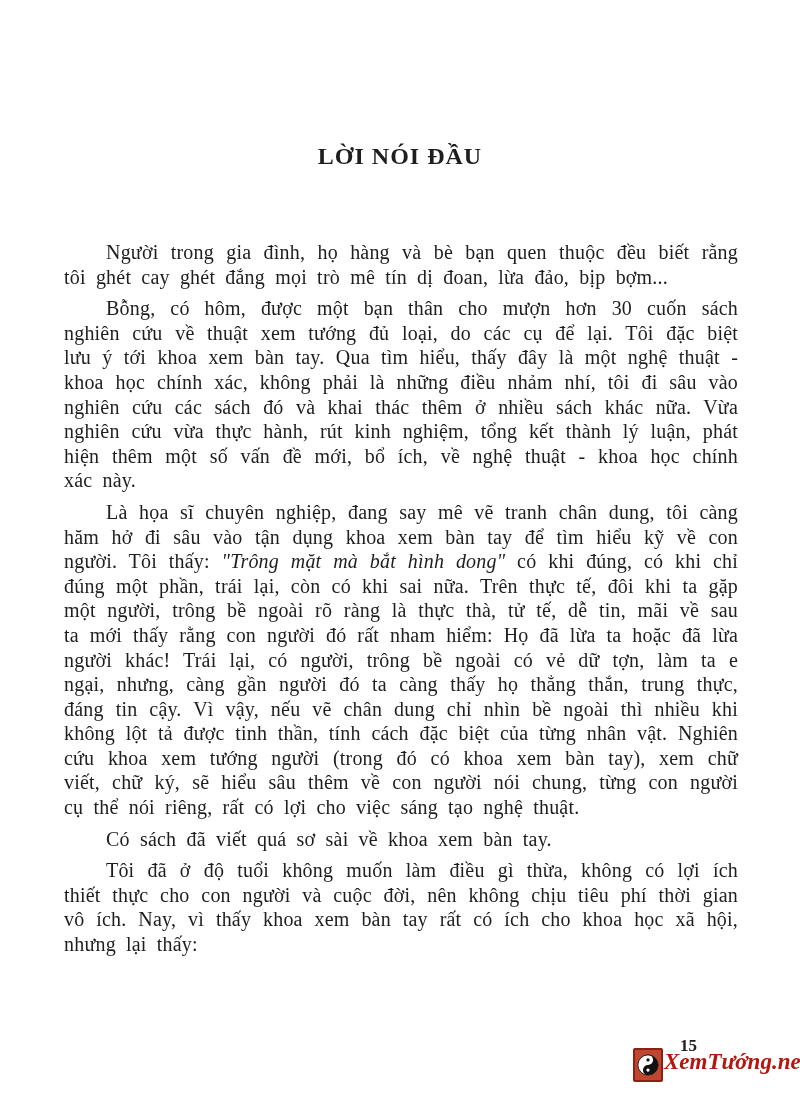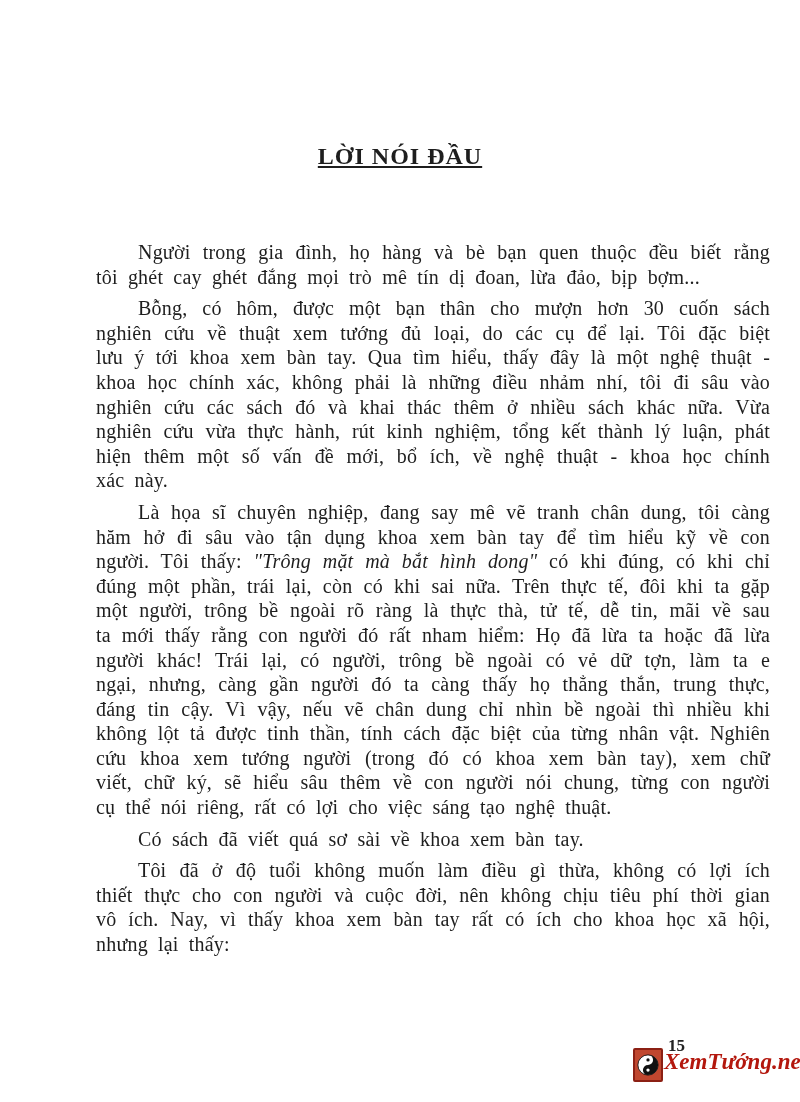--- a/index.html
+++ b/index.html
@@ -15,49 +15,47 @@
   .title {
     position: absolute;
     top: 143px;
     left: 0;
     width: 100%;
     text-align: center;
     font-size: 24px;
     font-weight: 700;
     letter-spacing: 1px;
     margin: 0;
-    text-decoration: underline;
   }
   .content {
     position: absolute;
     left: 64px;
     top: 240px;
     width: 674px;
-    margin-left: 32px;
   }
   .content p {
     margin: 0 0 7px 0;
     text-indent: 42px;
     text-align: justify;
     font-size: 20px;
     line-height: 24.6px;
     word-spacing: 5px;
     letter-spacing: 0.2px;
   }
   .content em { font-style: italic; }
   .footer {
     position: absolute;
     left: 628px;
     top: 1036px;
     width: 172px;
     height: 64px;
   }
   .page-number {
     position: absolute;
-    left: 40px;
+    left: 52px;
     top: 0;
     font-size: 17px;
     font-weight: 700;
     color: #222222;
   }
   .logo-box {
     position: absolute;
     left: 5px;
     top: 12px;
     width: 30px;

